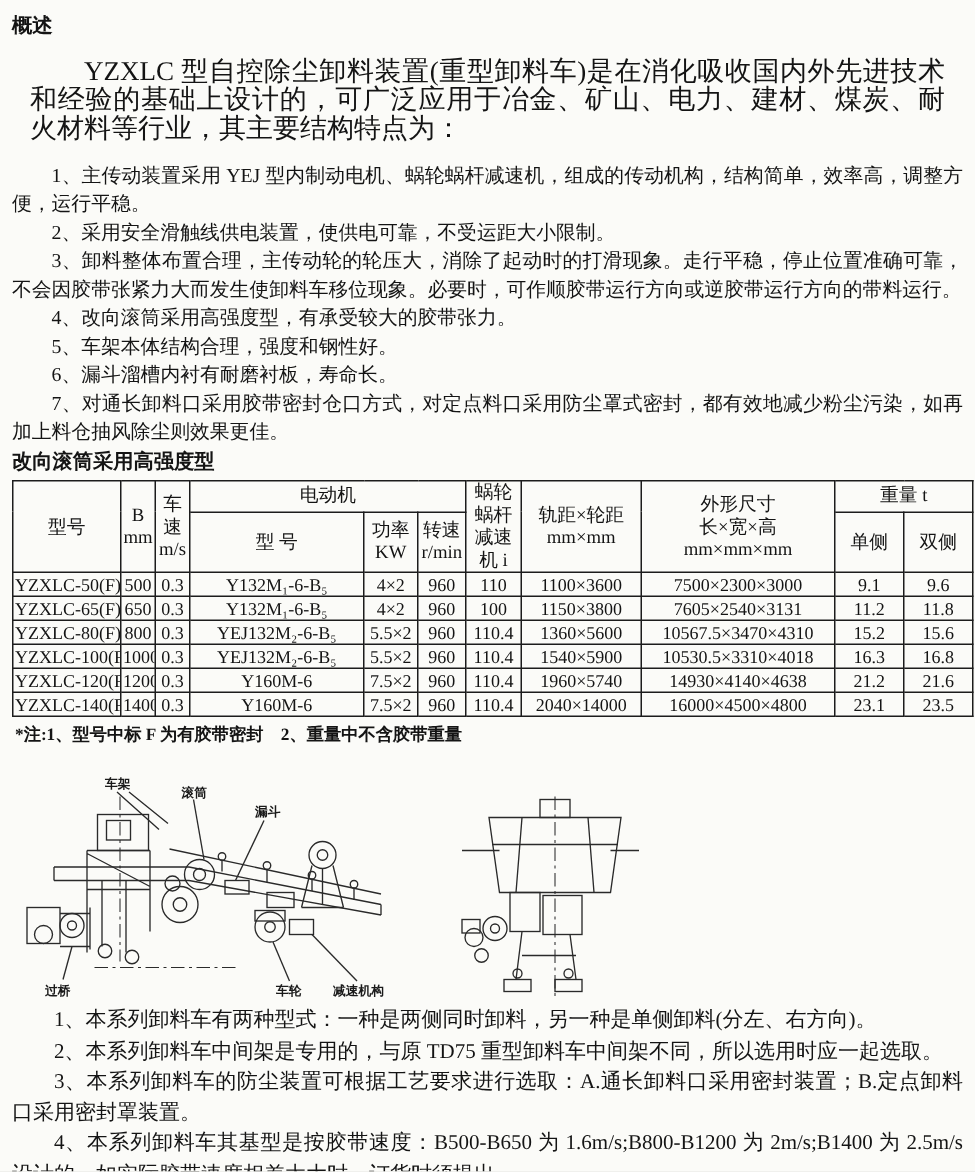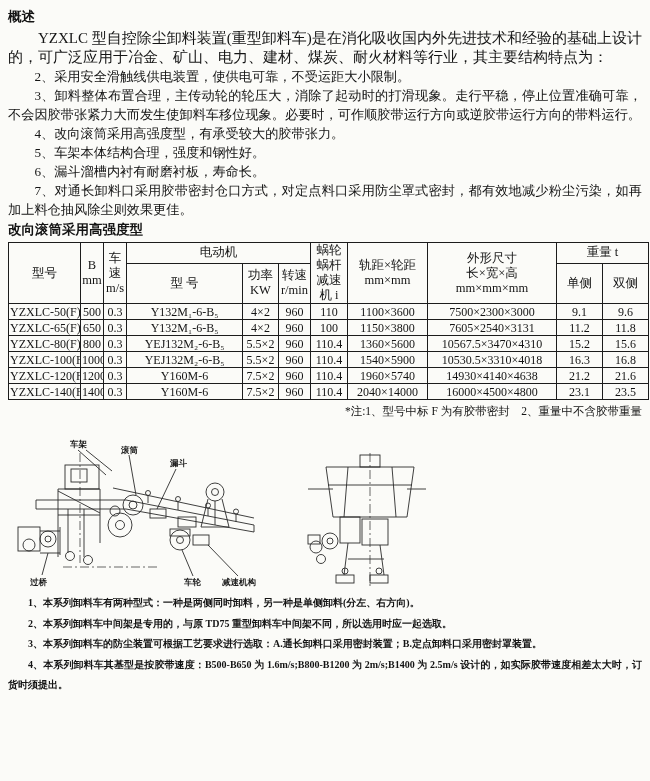--- a/index.html
+++ b/index.html
@@ -6,48 +6,49 @@
   .page{
     position:relative;width:650px;height:781px;box-sizing:border-box;
     margin:0 auto;padding:6px 8px 0 8px;overflow:hidden;
     background:#fbfbf8;color:#141414;
     font-family:"Liberation Serif","DejaVu Serif",serif;
   }
   .sec-heading{
     font-family:"Liberation Sans","DejaVu Sans",sans-serif;
     font-size:13.5px;font-weight:700;margin:2px 0 3px 0;
   }
-  .para{font-size:15px;line-height:19px;margin:0;text-indent:2em;text-align:justify;}
+  .para{font-size:18px;line-height:19px;margin:12px;text-indent:2em;text-align:justify;}
   ul.plain{list-style:none;margin:0;padding:0;}
   ul.plain li{font-size:13.2px;line-height:19px;text-indent:2em;text-align:justify;}
   table.specs{border-collapse:collapse;width:640px;table-layout:fixed;margin-top:2px;}
   table.specs th,table.specs td{
     border:1px solid #1c1c1c;text-align:center;vertical-align:middle;
     padding:0 1px;font-weight:normal;overflow:hidden;
   }
   table.specs thead th{font-size:12.5px;white-space:pre-line;line-height:1.2;}
   th.th-reducer{font-size:11.5px;line-height:1.08;}
   th.th-dims{line-height:1.12;font-size:12px;}
   table.specs tbody td{font-size:12px;height:15px;line-height:14px;white-space:nowrap;}
-  .table-note{font-size:11.5px;font-weight:400;margin:4px 0 0 2px;text-align:right;}
+  .table-note{font-size:11.5px;font-weight:700;margin:4px 0 0 2px;}
   .figure-wrap{margin-top:16px;height:158px;}
   svg .ln{stroke:#2a2a2a;stroke-width:0.9;fill:none;}
   svg .cl{stroke:#2a2a2a;stroke-width:0.7;fill:none;stroke-dasharray:9 3 2 3;}
   svg text{font-family:"Liberation Sans","DejaVu Sans",sans-serif;font-size:8.5px;font-weight:700;fill:#1a1a1a;}
   ol.notes{list-style:none;margin:0;padding:0;}
-  ol.notes li{font-size:10px;line-height:20.5px;text-indent:2em;text-align:justify;font-weight:bold;}
+  ol.notes li{font-size:14px;line-height:20.5px;text-indent:2em;text-align:justify;}
 </style>
 </head>
 <body>
 
 <div class="page">
 
   <div class="sec-heading">概述</div>
   <p class="para">YZXLC 型自控除尘卸料装置(重型卸料车)是在消化吸收国内外先进技术和经验的基础上设计的，可广泛应用于冶金、矿山、电力、建材、煤炭、耐火材料等行业，其主要结构特点为：</p>
   <ul class="plain">
+    <li>1、主传动装置采用 YEJ 型内制动电机、蜗轮蜗杆减速机，组成的传动机构，结构简单，效率高，调整方便，运行平稳。</li>
     <li>2、采用安全滑触线供电装置，使供电可靠，不受运距大小限制。</li>
     <li>3、卸料整体布置合理，主传动轮的轮压大，消除了起动时的打滑现象。走行平稳，停止位置准确可靠，不会因胶带张紧力大而发生使卸料车移位现象。必要时，可作顺胶带运行方向或逆胶带运行方向的带料运行。</li>
     <li>4、改向滚筒采用高强度型，有承受较大的胶带张力。</li>
     <li>5、车架本体结构合理，强度和钢性好。</li>
     <li>6、漏斗溜槽内衬有耐磨衬板，寿命长。</li>
     <li>7、对通长卸料口采用胶带密封仓口方式，对定点料口采用防尘罩式密封，都有效地减少粉尘污染，如再加上料仓抽风除尘则效果更佳。</li>
   </ul>
 
   <div class="sec-heading">改向滚筒采用高强度型</div>
   <table class="specs">

